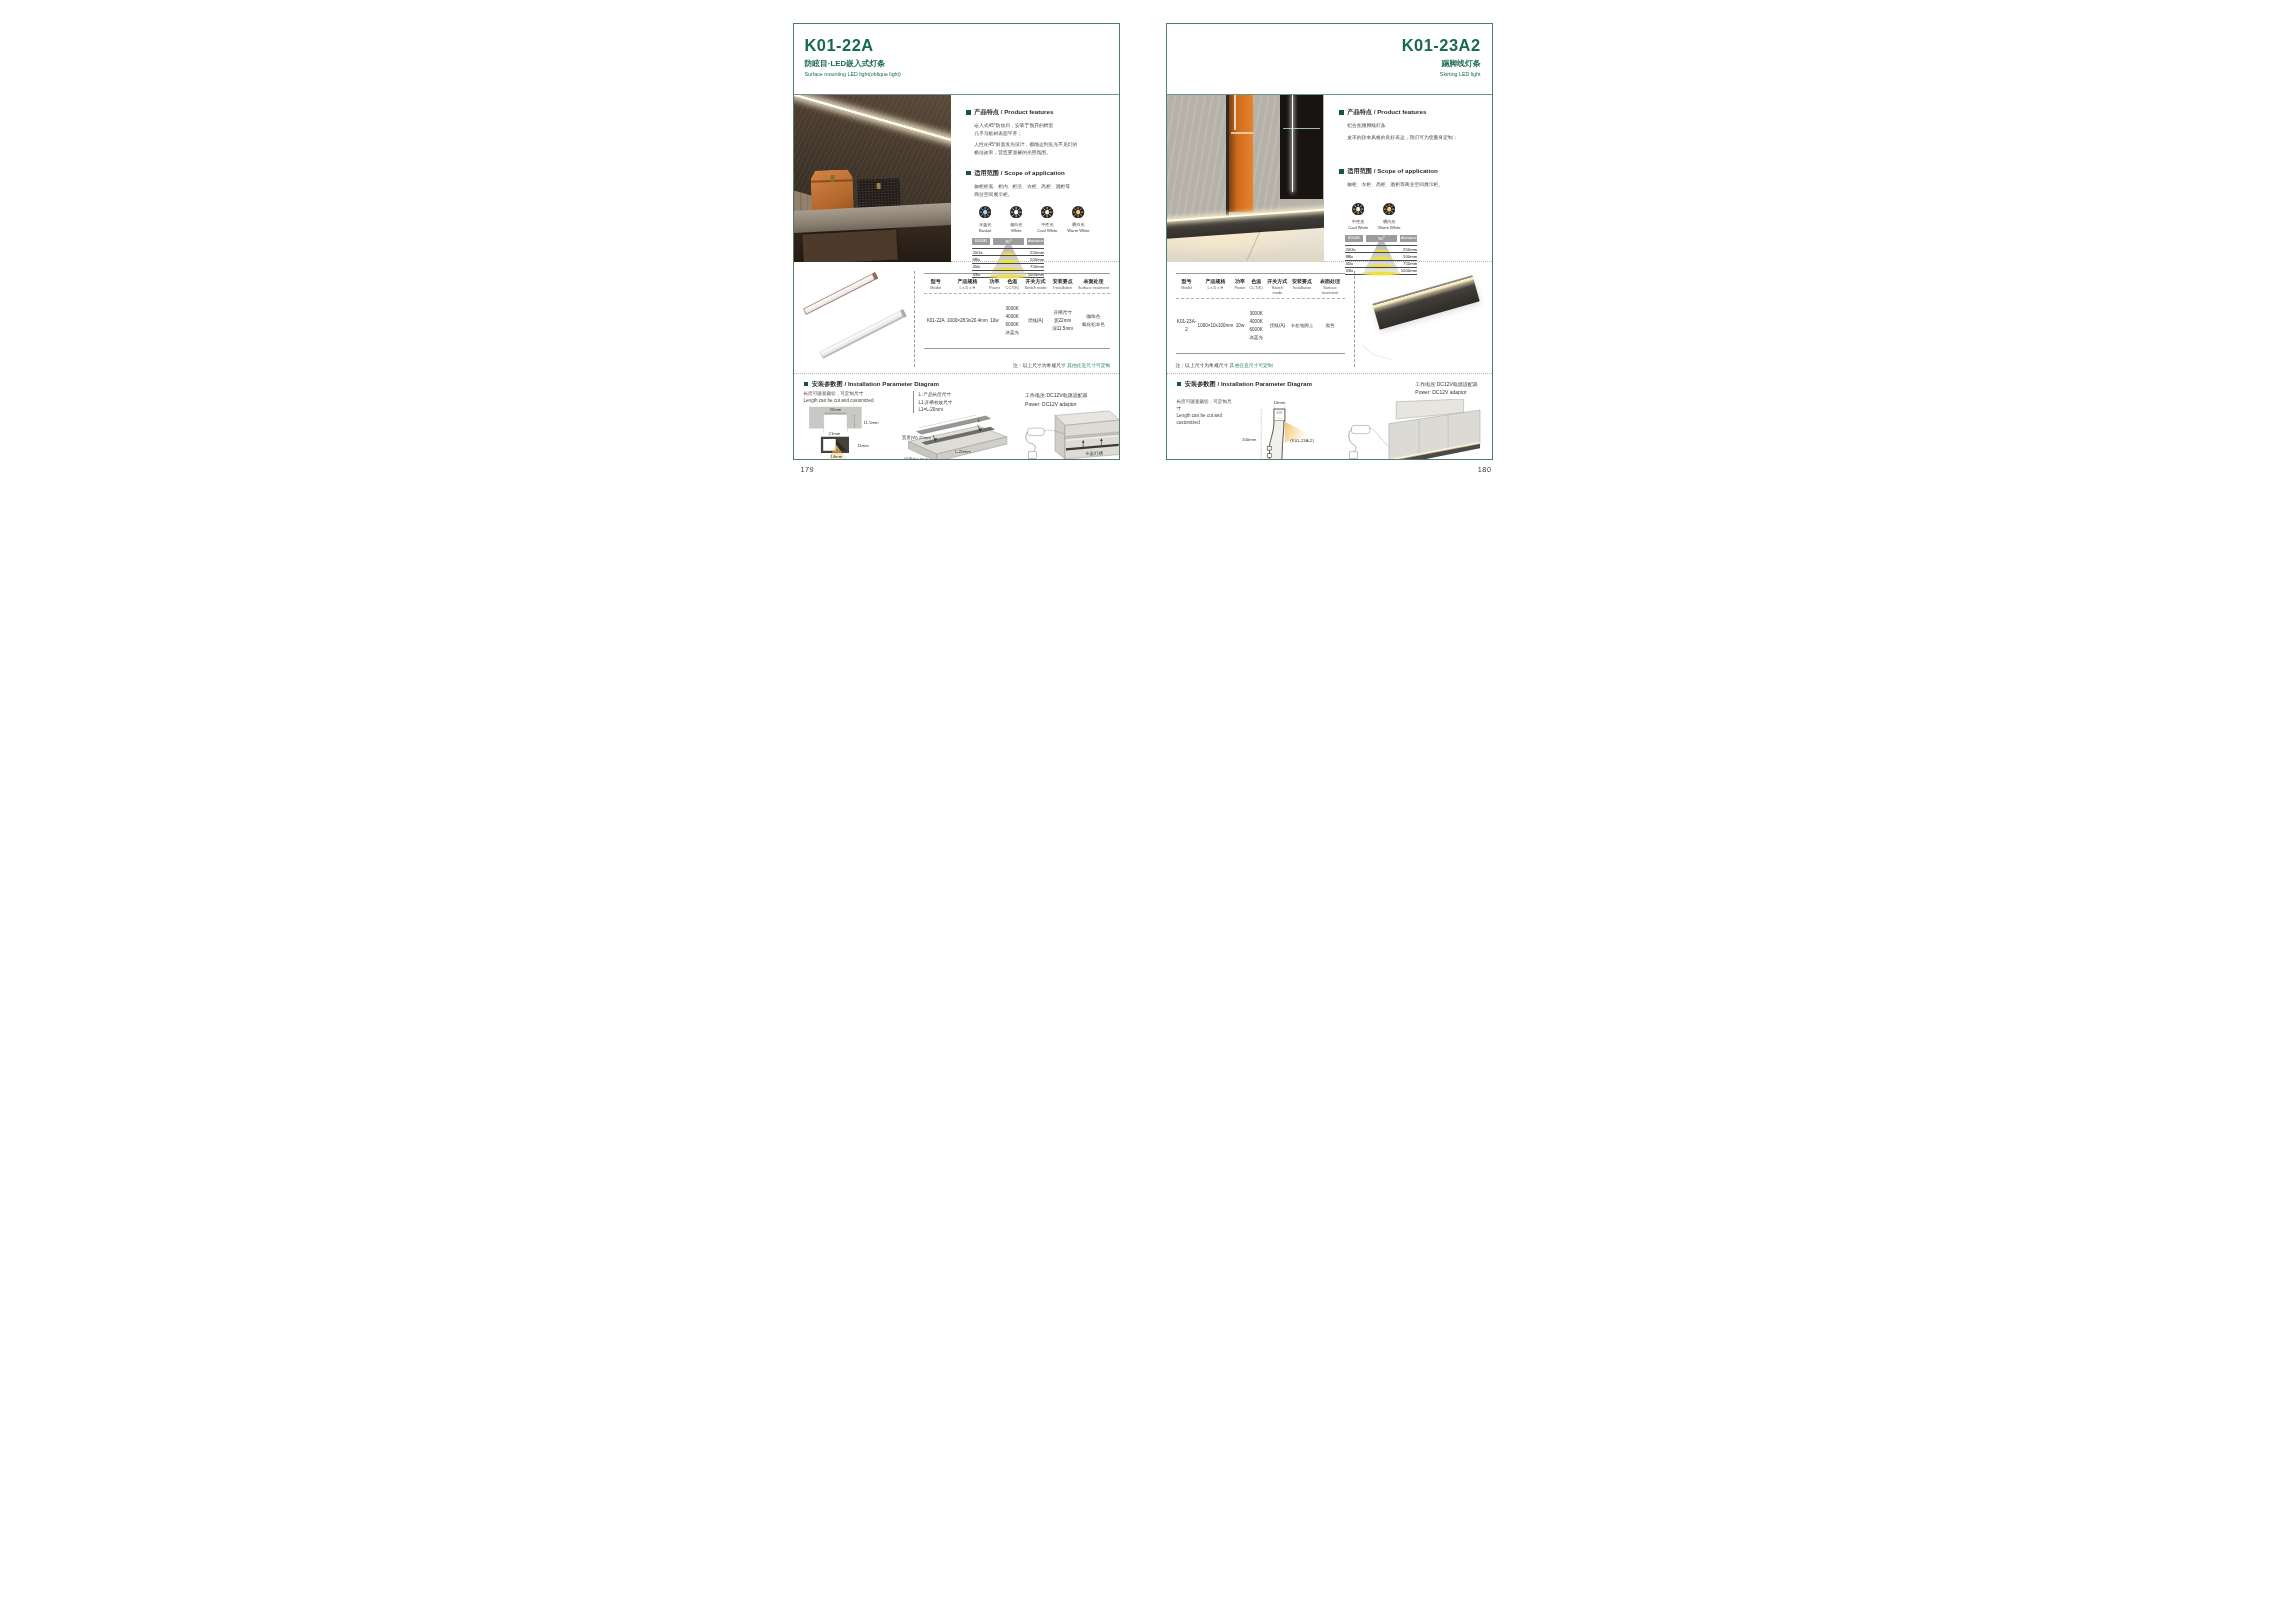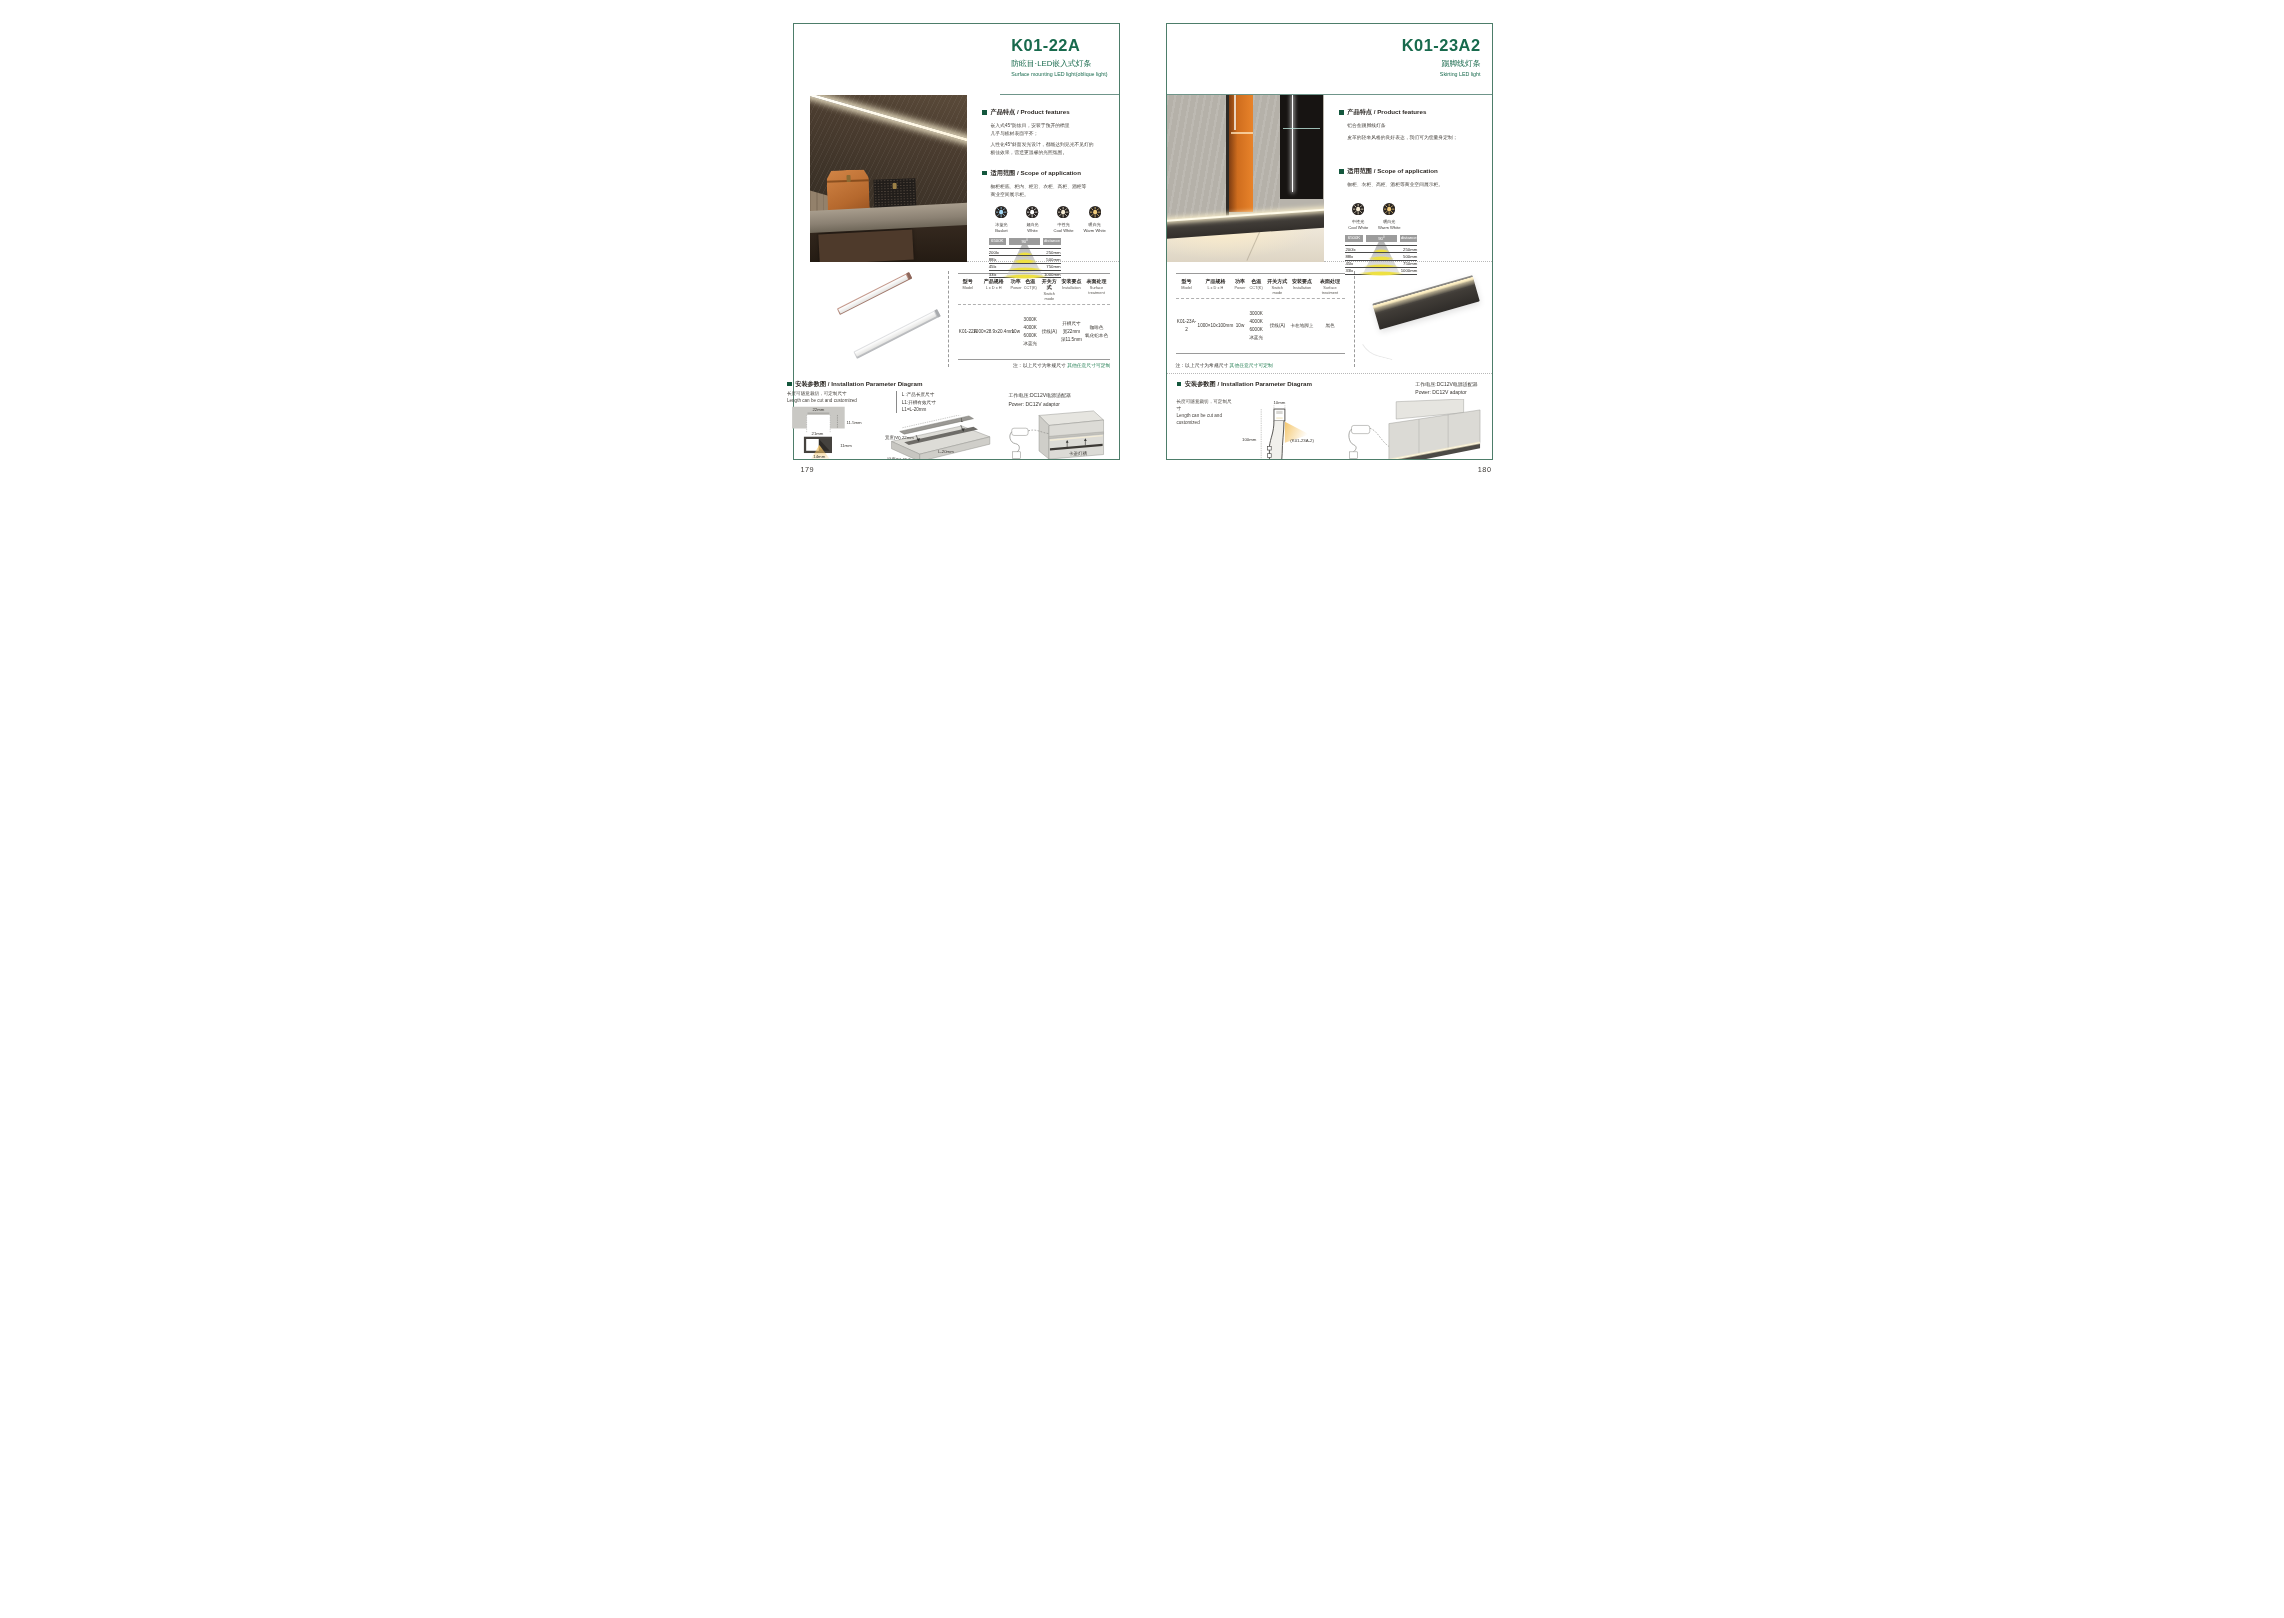--- a/index.html
+++ b/index.html
@@ -1,27 +1,27 @@
 <!DOCTYPE html>
 <html style="font-size:7.3px"><head>
 <meta charset="utf-8">
 <style>
   * { margin:0; padding:0; box-sizing:border-box; }
   body { background:#fff; font-family:"Liberation Sans", sans-serif; color:#3a3733; }
   .sheet { position:relative; width:745px; height:486px; background:#fff; margin:0 auto; overflow:hidden; }
   .page { position:absolute; top:23px; width:327px; height:437px; border:0.5px solid #4d7d6a; background:#fff; display:flex; flex-direction:column; }
-  .pgL { left:23px;align-items:flex-end; } .pgR { left:396px; }
+  .pgL { left:23px; } .pgR { left:396px; }
   .pnum { position:absolute; top:465px; font-size:7.3px; color:#3d3a36; letter-spacing:0.5px; }
   .pnL { left:31px; } .pnR { left:396px; width:326px; text-align:right; }
 
   
   .hdr { height:71px; border-bottom:0.5px solid #6f958a; padding:12px 11px 0 11px; }
   .hdr.right { text-align:right; }
   .model-title { font-size:16.4px; font-weight:bold; color:#186a4d; letter-spacing:0.5px; }
-  .sub-zh { font-size:7.8px; font-weight:normal; color:#186a4d; margin-top:3.2px; }
+  .sub-zh { font-size:7.8px; font-weight:bold; color:#186a4d; margin-top:3.2px; }
   .sub-en { font-size:5.3px; color:#186a4d; margin-top:1.8px; }
 
   
   .hero { display:flex; height:167px; }
   .photo { width:157px; height:100%; position:relative; overflow:hidden; flex:none; }
   .feat { flex:1; padding:12.8px 11px 0 15.5px; border-bottom:0.5px dotted #b8b8b8; position:relative; }
   .sec-title { display:flex; align-items:center; font-size:6.2px; font-weight:bold; color:#2e2a26; }
   .sec-title .sq { width:4.6px; height:4.6px; background:#14573d; margin-right:3.7px; flex:none; }
   .flines { margin:5.5px 0 0 8.2px; font-size:4.8px; line-height:1.6; color:#48443f; }
   .flines .gap { height:3.7px; }

